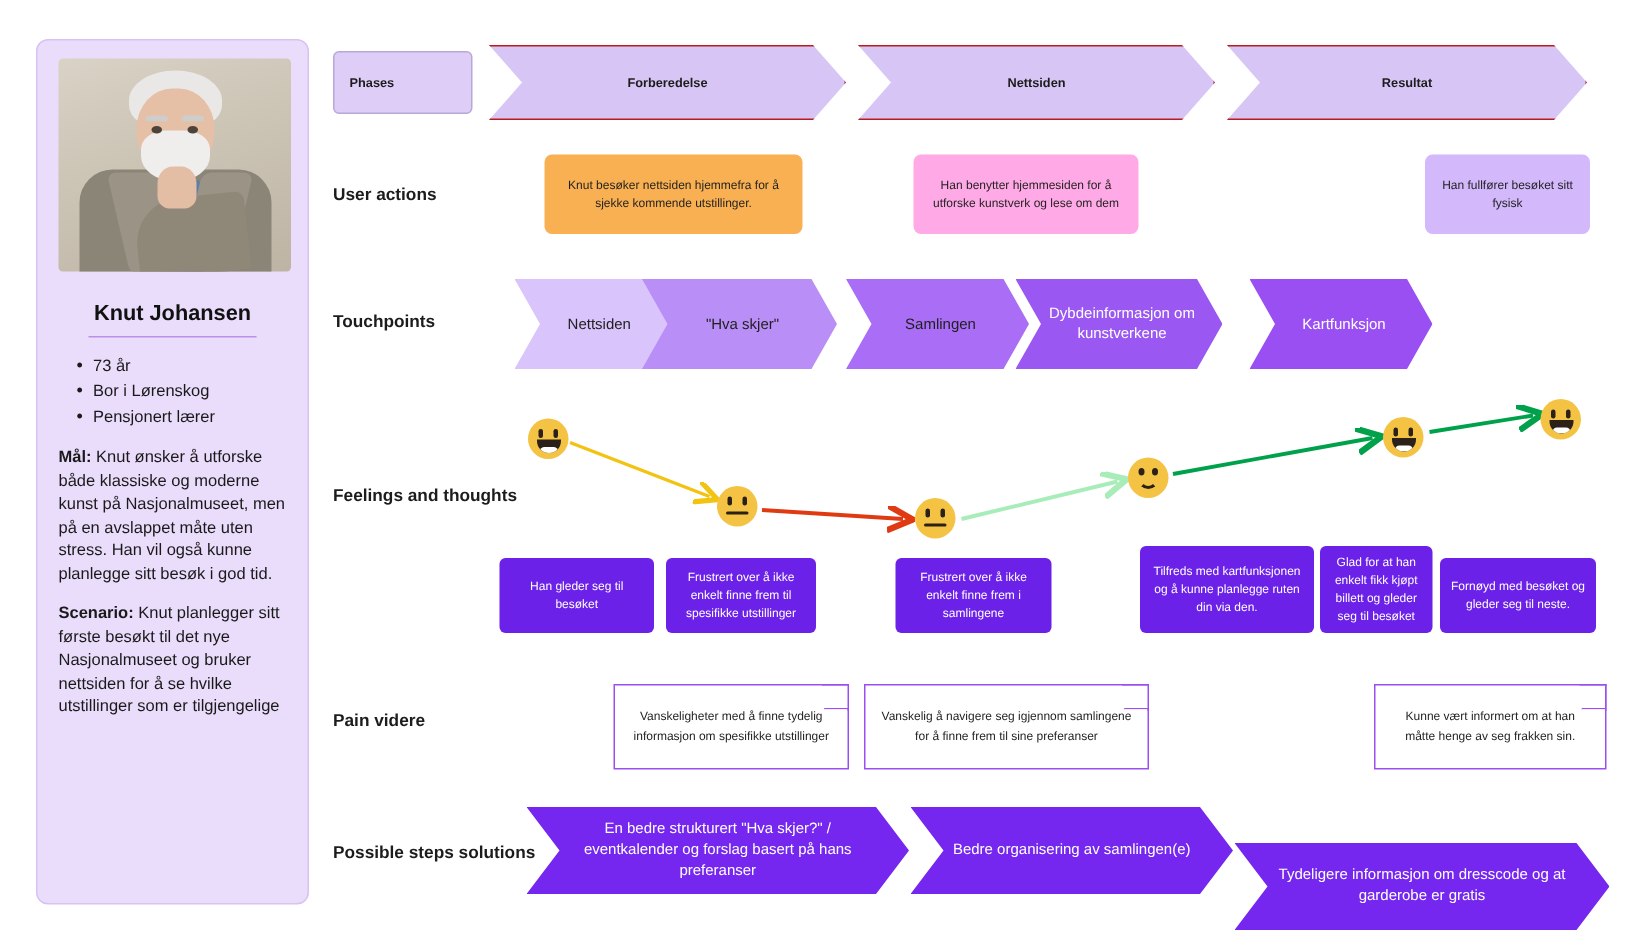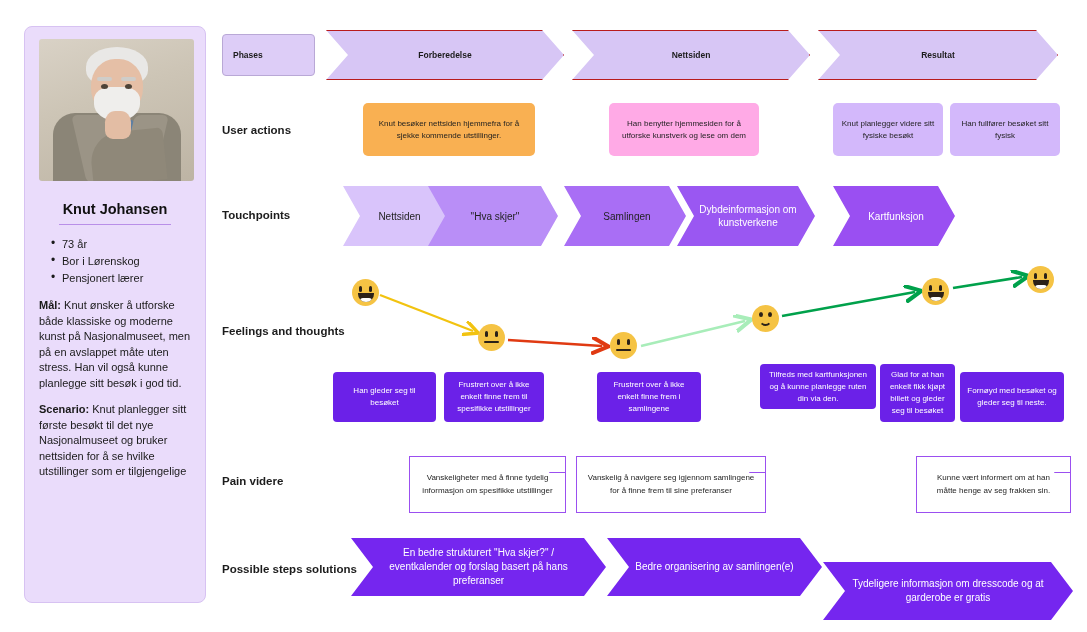--- a/index.html
+++ b/index.html
@@ -260,23 +260,20 @@
   <div class="phase-chev" style="left:602px;  width:240px;">
     <span>Resultat</span>
   </div>
 
   <div class="row-label" style="top:124px;">User actions</div>
   <div class="ua-card" style="left:147px; top:103px; width:172px; height:53px; background:#f9b052;">
     <span>Knut besøker nettsiden hjemmefra for å sjekke kommende utstillinger.</span>
   </div>
   <div class="ua-card" style="left:393px; top:103px; width:150px; height:53px; background:#ffaae6;">
     <span>Han benytter hjemmesiden for å utforske kunstverk og lese om dem</span>
-  </div>
-  <div class="ua-card" style="left:617px; top:103px; width:110px; height:53px; background:#d3b8fb;">
-    <span>Knut planlegger videre sitt fysiske besøkt</span>
   </div>
   <div class="ua-card" style="left:734px; top:103px; width:110px; height:53px; background:#d3b8fb;">
     <span>Han fullfører besøket sitt fysisk</span>
   </div>
 
   <div class="row-label" style="top:209px;">Touchpoints</div>
   <div class="tp-chev" style="left:127px; width:109px; background:#d9c4fb; color:#1f1f1f;">
     <span>Nettsiden</span>
   </div>
   <div class="tp-chev" style="left:212px; width:130px; background:#b98ef7; color:#1f1f1f;">
@@ -349,21 +346,21 @@
 
   <div class="feel-card" style="left:117px; top:372px; width:103px; height:50px;">
     <span>Han gleder seg til besøket</span>
   </div>
   <div class="feel-card" style="left:228px; top:372px; width:100px; height:50px;">
     <span>Frustrert over å ikke enkelt finne frem til spesifikke utstillinger</span>
   </div>
   <div class="feel-card" style="left:381px; top:372px; width:104px; height:50px;">
     <span>Frustrert over å ikke enkelt finne frem i samlingene</span>
   </div>
-  <div class="feel-card" style="left:544px; top:364px; width:116px; height:45px;">
+  <div class="feel-card" style="left:544px; top:364px; width:116px; height:58px;">
     <span>Tilfreds med kartfunksjonen og å kunne planlegge ruten din via den.</span>
   </div>
   <div class="feel-card" style="left:664px; top:364px; width:75px; height:58px;">
     <span>Glad for at han enkelt fikk kjøpt billett og gleder seg til besøket</span>
   </div>
   <div class="feel-card" style="left:744px; top:372px; width:104px; height:50px;">
     <span>Fornøyd med besøket og gleder seg til neste.</span>
   </div>
 
   <div class="row-label" style="top:475px;">Pain videre</div>

